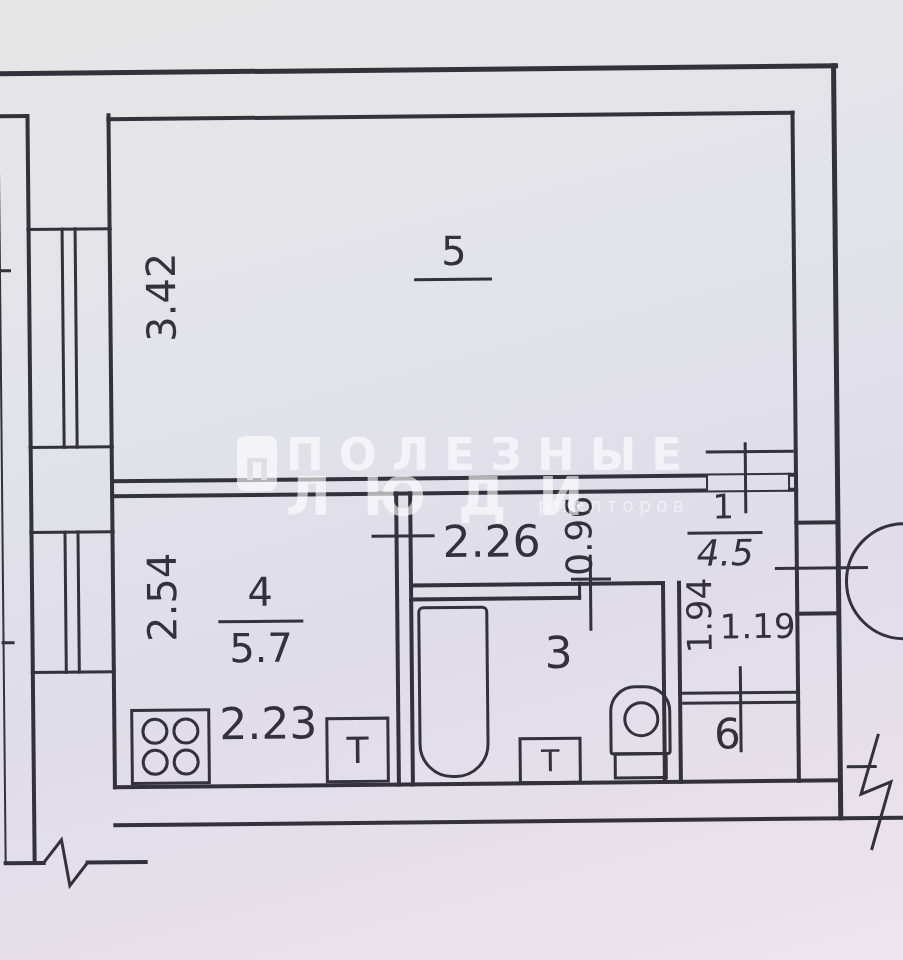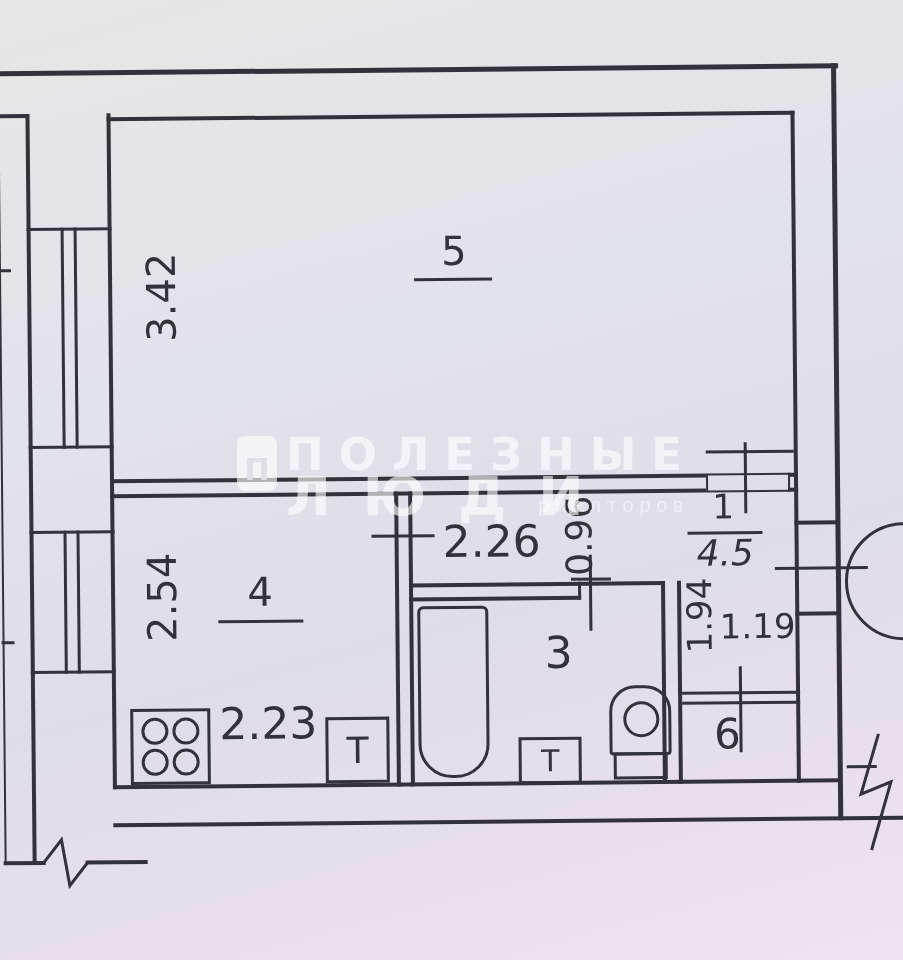--- a/index.html
+++ b/index.html
@@ -108,20 +108,21 @@
     <div class="box" style="left:611px;top:754px;width:54px;height:27px;"></div>
 
     <svg id="svg-overlay" width="903" height="960" viewBox="0 0 903 960">
       <path d="M903,528 A57.5,57.5 0 0 0 903,643" fill="none" stroke="#33323a" stroke-width="3"></path>
       <polyline points="40,859 58,836 66,882 84,859" fill="none" stroke="#33323a" stroke-width="3"></polyline>
       <polyline points="876,738 858,798 888,786 868,854" fill="none" stroke="#33323a" stroke-width="3"></polyline>
     </svg>
 
     <div class="t fs40" style="left:436px;top:231px;width:40px;">5</div>
     <div class="t fs40" style="left:239px;top:570px;width:40px;">4</div>
+    <div class="t fs40" style="left:217px;top:626px;width:85px;">5.7</div>
     <div class="t fs34" style="left:703px;top:492px;width:40px;">1</div>
     <div class="t fs36" style="left:687px;top:538px;width:75px;font-style:italic;">4.5</div>
     <div class="t fs44" style="left:535px;top:632px;width:44px;">3</div>
     <div class="t fs42" style="left:703px;top:716px;width:44px;">6</div>
 
     <div class="t fs40 rot" style="left:123px;top:275px;width:84px;height:44px;">3.42</div>
     <div class="t fs40 rot" style="left:121px;top:575px;width:84px;height:44px;">2.54</div>
     <div class="t fs44" style="left:210px;top:700px;width:112px;">2.23</div>
     <div class="t fs44" style="left:435px;top:520px;width:112px;">2.26</div>
     <div class="t fs36 rot" style="left:539px;top:517px;width:84px;height:40px;">0.96</div>

